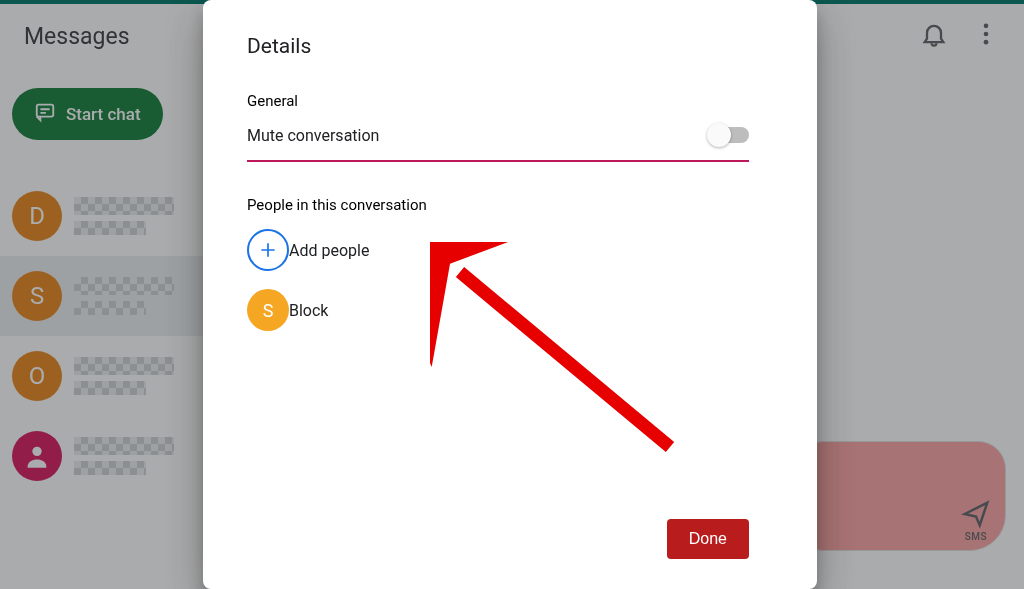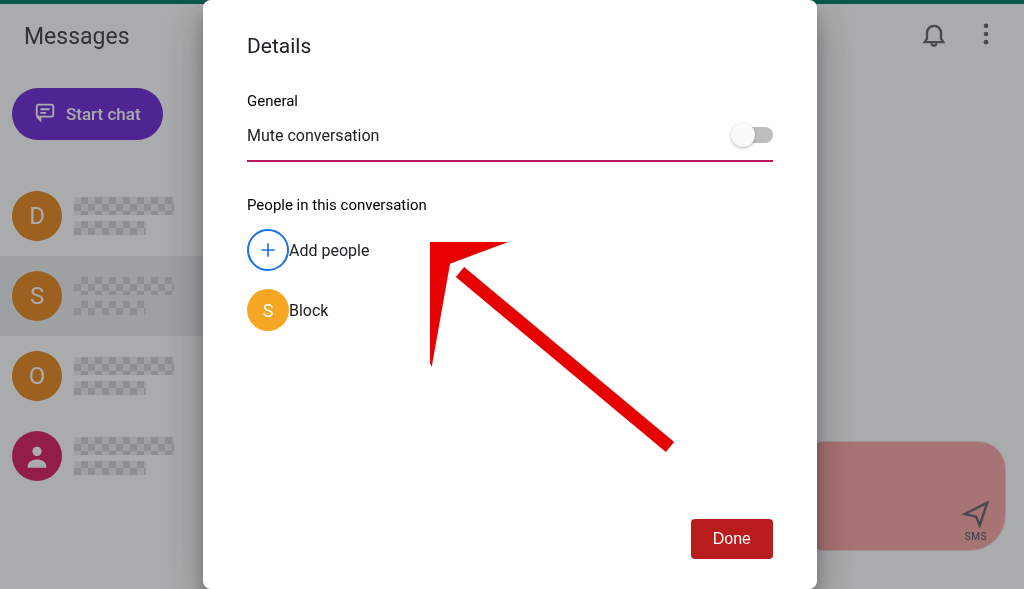--- a/index.html
+++ b/index.html
@@ -28,21 +28,21 @@
       font-size: 23px; color: #3c4043; font-weight: 400;
     }
     .hdr-actions { display: flex; gap: 24px; align-items: center; color: #5f6368; }
     .hdr-actions svg { width: 28px; height: 28px; }
 
     .bg-body { display: flex; height: calc(100% - 76px); }
     .bg-side { width: 205px; border-right: 1px solid #e0e0e0; }
     .bg-side-inner { padding: 16px 12px; }
     .startchat {
       display: inline-flex; align-items: center; gap: 10px;
-      background: #6d28d9; color: #fff;
+      background: #15803d; color: #fff;
       border-radius: 26px; height: 52px; padding: 0 22px;
       font-size: 17px; font-weight: 500;
     }
     .startchat svg { width: 22px; height: 22px; }
 
     .chatlist { margin-top: 20px; }
     .chat-row {
       display: flex; align-items: center; gap: 12px;
       height: 80px; padding: 0 12px;
     }
@@ -74,21 +74,21 @@
     }
     .send-stack svg { width: 30px; height: 30px; }
     .send-stack .sm { font-size: 10px; letter-spacing: 0.5px; font-weight: 500; margin-top: -2px; }
 
     
     .dialog {
       position: absolute; left: 203px; top: 0;
       width: 614px; height: 589px;
       background: #fff; border-radius: 8px;
       box-shadow: 0 24px 38px rgba(0,0,0,.14), 0 9px 46px rgba(0,0,0,.12), 0 11px 15px rgba(0,0,0,.2);
-      padding: 34px 44px 30px 44px;
+      padding: 34px 68px 30px 44px;
       display: flex; flex-direction: column;
     }
     .dlg-title { font-size: 21px; color: #202124; font-weight: 400; }
     .dlg-section { font-size: 15px; color: #000000; margin-top: 34px; }
 
     .row {
       height: 52px; display: flex; align-items: center; justify-content: space-between;
       font-size: 16px; color: #202124;
     }
     .rule { border-bottom: 2px solid #be185d; }

